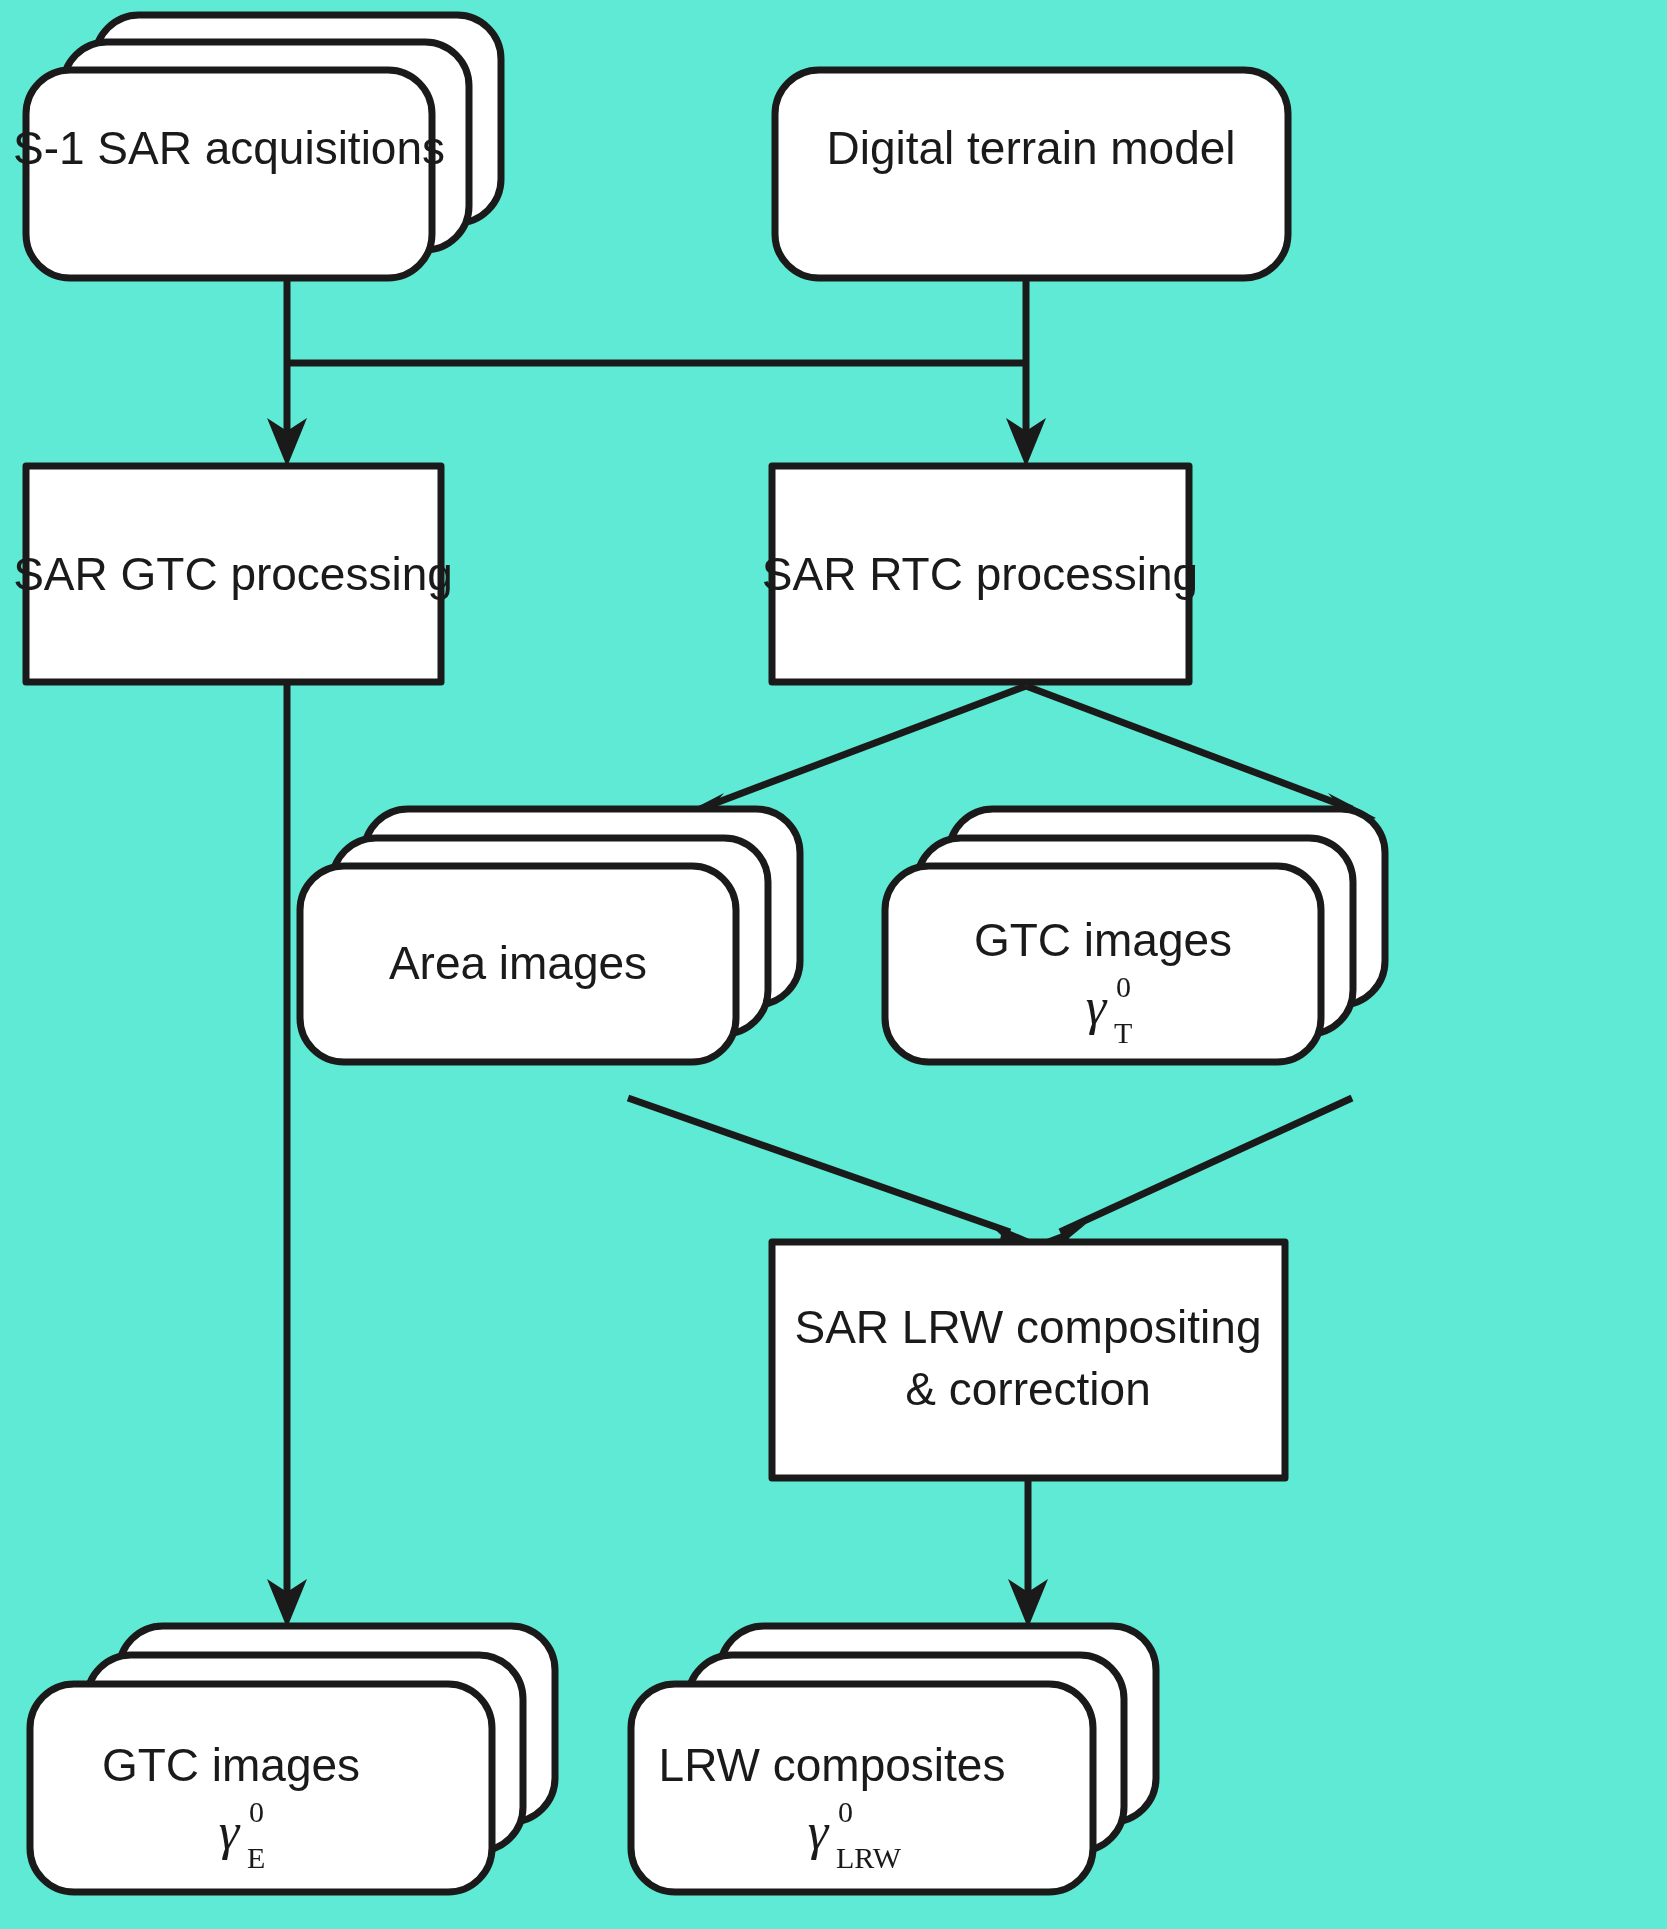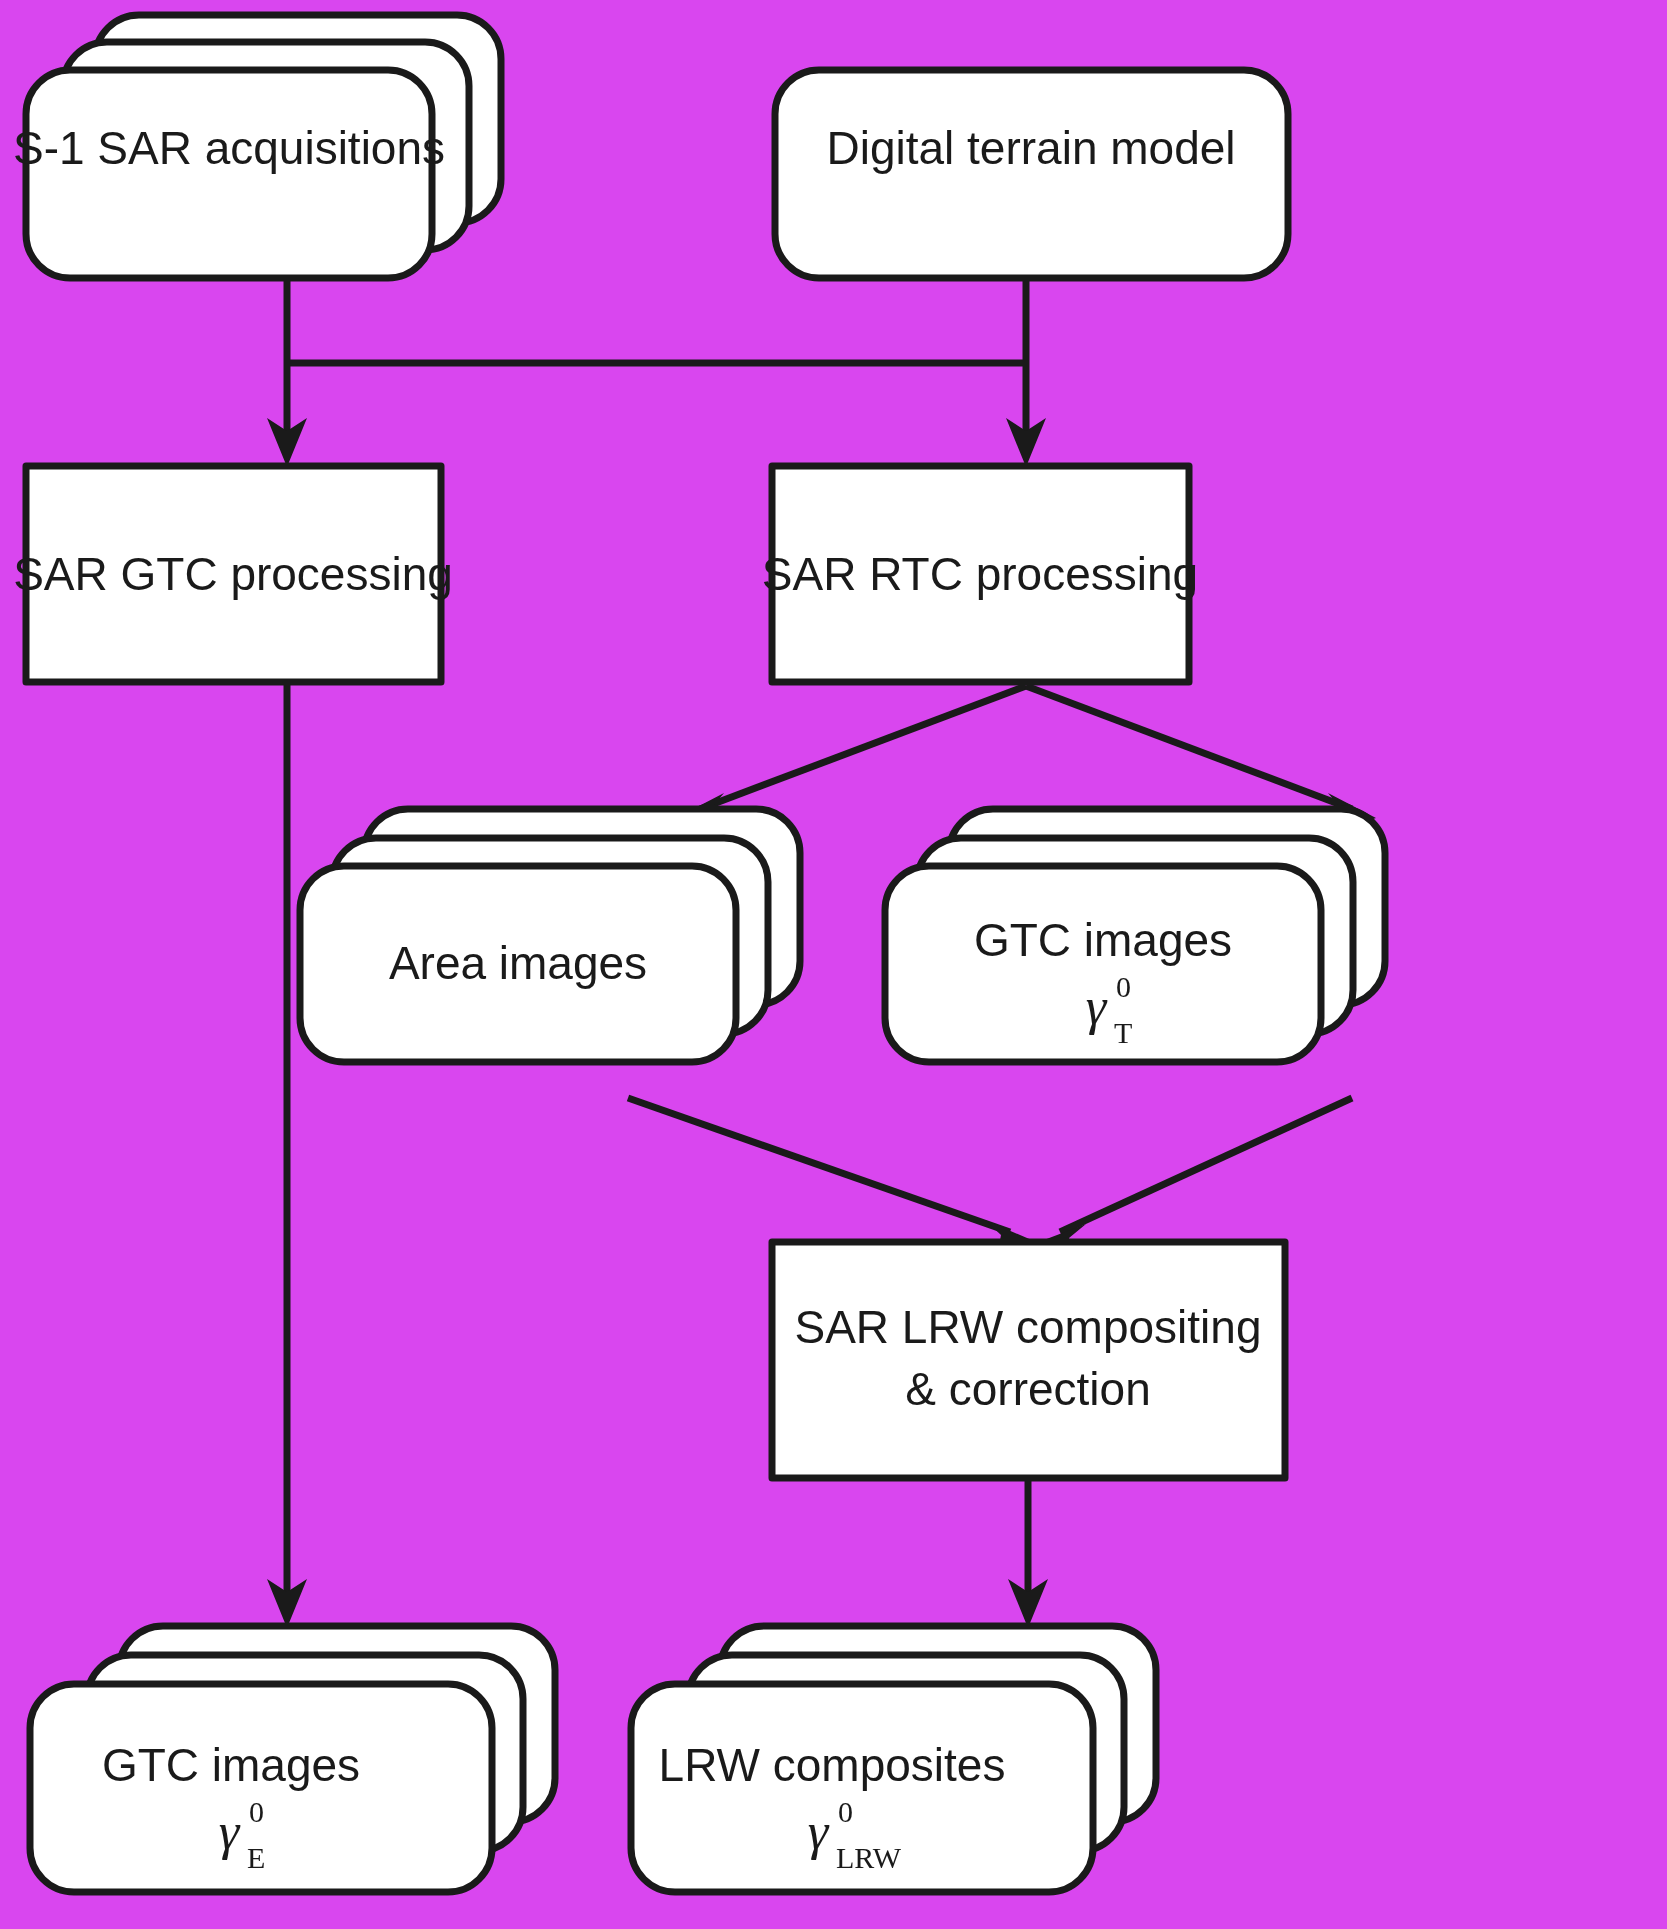--- a/index.html
+++ b/index.html
@@ -11,21 +11,21 @@
   body {
     font-family: "Liberation Sans", sans-serif;
     width: 1667px;
     height: 1929px;
     overflow: hidden;
   }
   #diagram-root {
     position: relative;
     width: 1667px;
     height: 1929px;
-    background: #d946ef;
+    background: #5eead4;
   }
   svg.flow {
     display: block;
     width: 1667px;
     height: 1929px;
   }
   
   .node-shape {
     fill: #ffffff;
     stroke: #1a1a1a;

